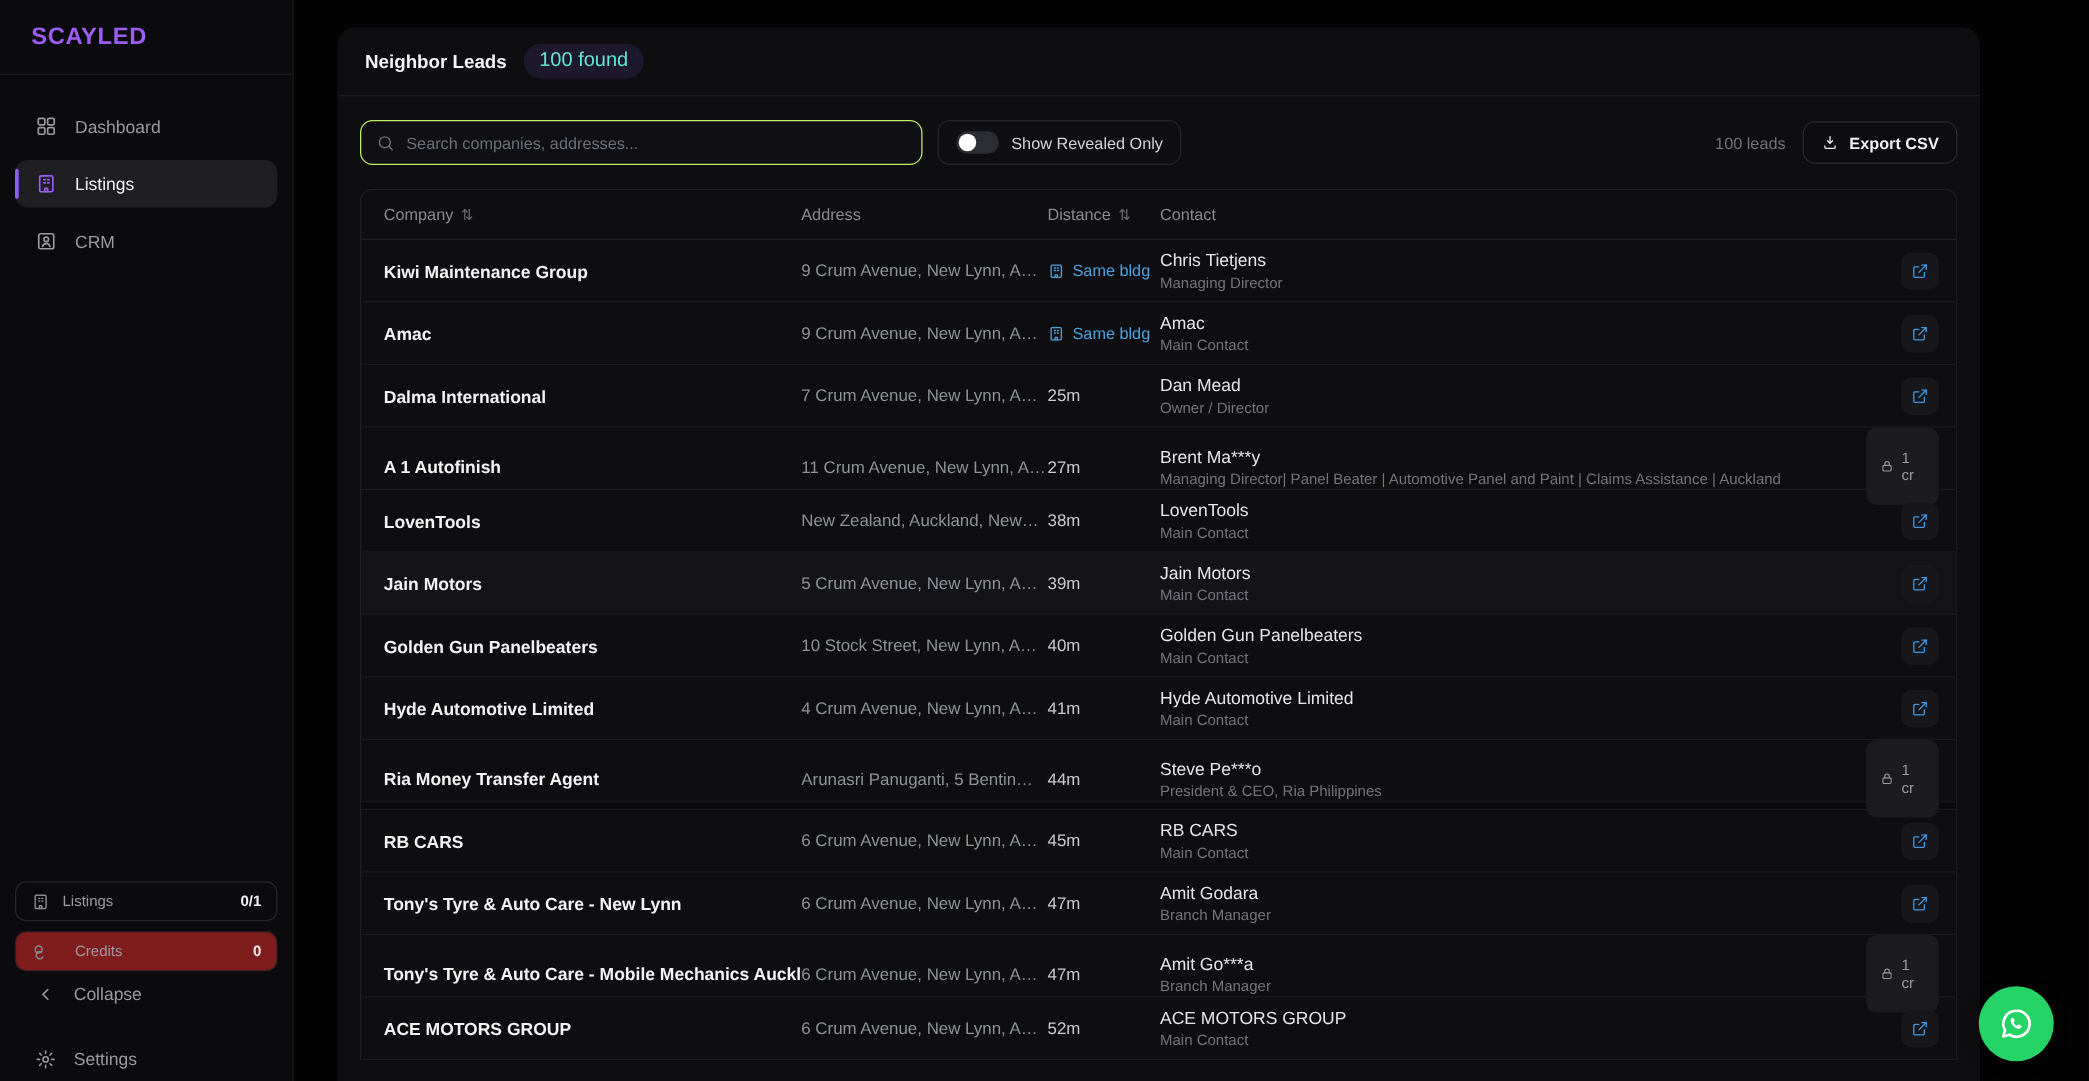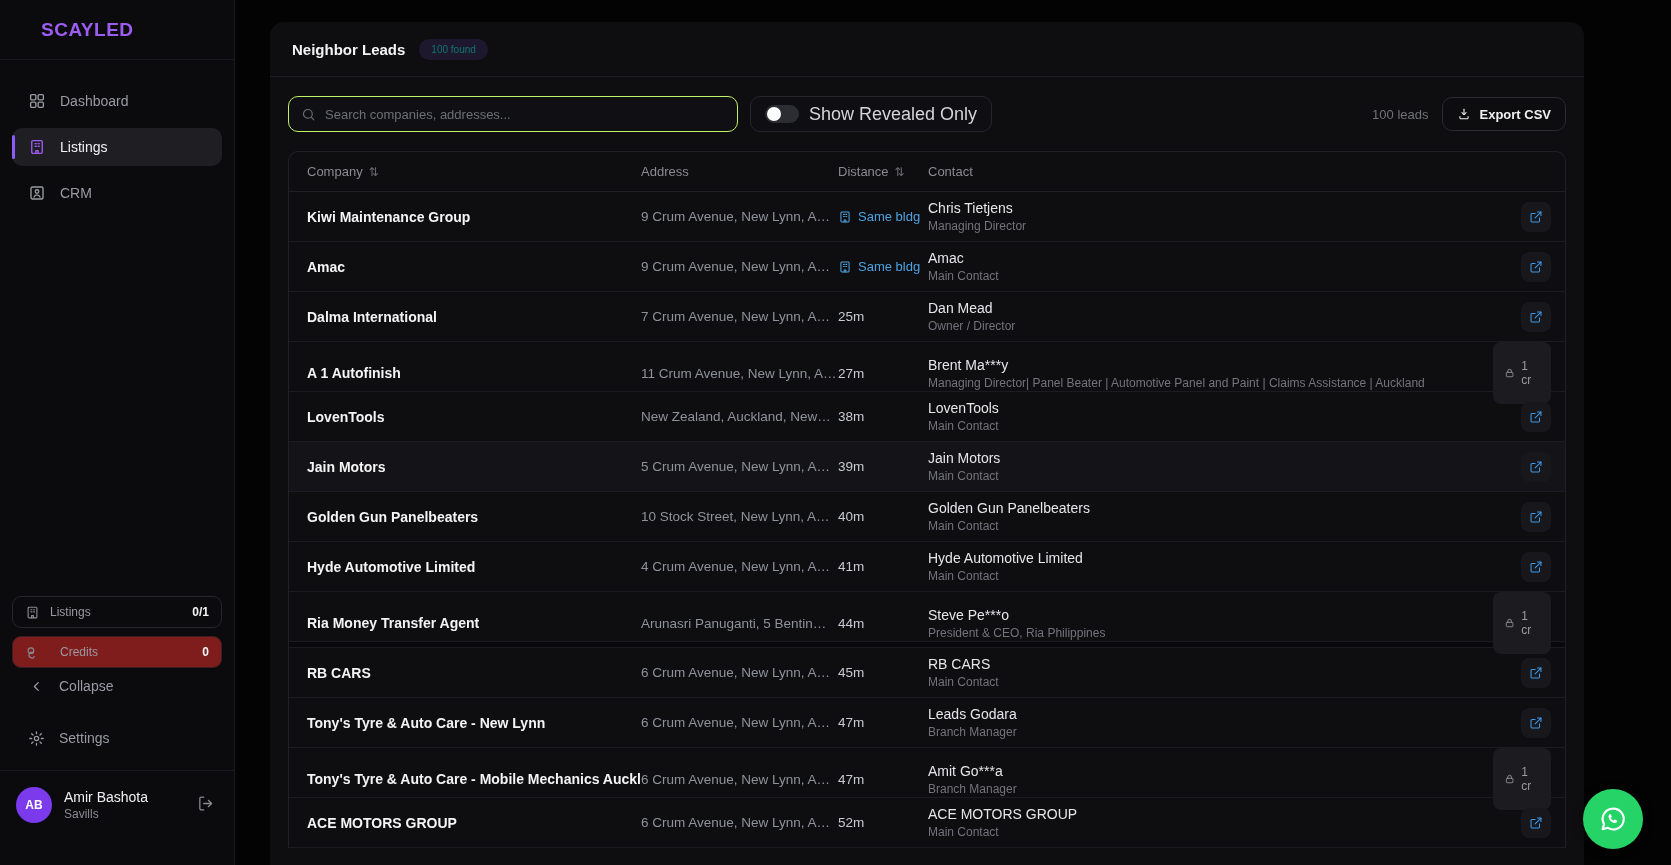--- a/index.html
+++ b/index.html
@@ -3,21 +3,21 @@
 <meta charset="utf-8">
 <style>
   * { margin:0; padding:0; box-sizing:border-box; }
   html,body { width:1671px; height:865px; overflow:hidden; background:#030304;
               font-family:"Liberation Sans", sans-serif; color:#e8e8ea; }
 
   
   .sidebar { position:absolute; left:0; top:0; width:235px; height:865px;
              background:#0b0b0e; border-right:1px solid #1a1a1f;
              display:flex; flex-direction:column; }
-  .logo-wrap { height:60px; display:flex; align-items:center; padding-left:41px;
+  .logo-wrap { height:60px; display:flex; align-items:center; padding-left:25px;
                border-bottom:1px solid #19191e; }
   .logo { font-size:19px; font-weight:700; letter-spacing:.5px; color:#9d5cf2; }
   .nav { padding:22px 12px 0 12px; display:flex; flex-direction:column; gap:8px; }
   .nav-item { position:relative; display:flex; align-items:center; gap:14px;
               height:38px; padding-left:16px; border-radius:10px;
               color:#9a9aa3; font-size:14px; cursor:pointer; }
   .nav-item svg { width:18px; height:18px; stroke:#9a9aa3; }
   .nav-item.active { background:#1e1e23; color:#f2f2f4; }
   .nav-item.active svg { stroke:#9d5cf2; }
   .nav-item.active::before { content:""; position:absolute; left:0; top:7px; bottom:7px;
@@ -49,38 +49,38 @@
   .logout-btn { background:none; border:none; cursor:pointer; padding:4px; }
   .logout-btn svg { width:17px; height:17px; stroke:#8a8a92; }
 
   
   .main-card { position:absolute; left:270px; top:22px; width:1314px; height:843px;
                background:#0e0e11; border-radius:14px 14px 0 0; padding:0 18px;
                overflow:hidden; }
   .card-header { height:55px; display:flex; align-items:center; gap:14px; padding-left:4px;
                  border-bottom:1px solid #1d1d22; margin:0 -18px; padding-left:22px; }
   .page-title { font-size:15px; font-weight:700; color:#f4f4f6; }
-  .found-badge { font-size:10px; color:#0f766e; background:rgba(139,92,246,.13);
+  .found-badge { font-size:16px; color:#5eead4; background:rgba(139,92,246,.13);
                  padding:5px 12px; border-radius:999px; }
 
   .toolbar { margin-top:18px; display:flex; align-items:center; gap:12px; height:38px; }
   .search-box { width:450px; height:36px; background:#101014; border:1px solid #bef264;
                 border-radius:10px; display:flex; align-items:center; gap:9px; padding:0 12px; }
   .search-box svg { width:15px; height:15px; stroke:#6b6f76; flex:0 0 auto; }
   .search-box input { flex:1; background:transparent; border:none; outline:none;
                       color:#d4d4d8; font-size:13px; font-family:inherit; }
   .search-box input::placeholder { color:#6b6f76; }
   .toggle-wrap { height:36px; display:flex; align-items:center; gap:10px; padding:0 14px;
                  border:1px solid #26262c; border-radius:10px; background:#0f0f13;
                  cursor:pointer; }
   .toggle-track { width:34px; height:18px; border-radius:999px; background:#2c2c33;
                   position:relative; }
   .toggle-knob { position:absolute; left:2px; top:2px; width:14px; height:14px;
                  border-radius:50%; background:#fff; }
-  .toggle-label { font-size:18px; color:#d4d4d8; }
+  .toggle-label { font-size:13px; color:#d4d4d8; }
   .toolbar-right { margin-left:auto; display:flex; align-items:center; gap:14px; }
   .leads-count { font-size:13px; color:#71717a; }
   .export-btn { height:34px; display:flex; align-items:center; gap:8px; padding:0 14px;
                 background:#0d0d10; border:1px solid #2b2b31; border-radius:10px;
                 color:#f0f0f2; font-size:13px; font-weight:600; font-family:inherit;
                 cursor:pointer; }
   .export-btn svg { width:14px; height:14px; stroke:#f0f0f2; }
 
   
   .table { margin-top:18px; border:1px solid #202025; border-bottom:none;
@@ -186,34 +186,20 @@
     <span>Collapse</span>
   </div>
   <div class="foot-item first">
     <svg viewBox="0 0 24 24">
         <circle cx="12" cy="12" r="3"></circle>
         <path d="M12 2.5v2.7M12 18.8v2.7M2.5 12h2.7M18.8 12h2.7M5.2 5.2l1.9 1.9M16.9 16.9l1.9 1.9M18.8 5.2l-1.9 1.9M7.1 16.9l-1.9 1.9"></path>
       </svg>
     <span>Settings</span>
   </div>
 
-  <div class="user-wrap">
-    <div class="avatar">AB</div>
-    <div class="user-meta">
-      <span class="user-name">Amir Bashota</span>
-      <span class="user-org">Savills</span>
-    </div>
-    <button class="logout-btn">
-      <svg viewBox="0 0 24 24">
-          <path d="M9.5 21H6a2 2 0 0 1-2-2V5a2 2 0 0 1 2-2h3.5"></path>
-          <path d="M16 16.5 20.5 12 16 7.5"></path>
-          <path d="M20.5 12H9.5"></path>
-        </svg>
-    </button>
-  </div>
 </aside>
 
 <main class="main-card">
   <div class="card-header">
     <span class="page-title">Neighbor Leads</span>
     <span class="found-badge">100 found</span>
   </div>
 
   <div class="toolbar">
     <div class="search-box">
@@ -452,21 +438,21 @@
                 <path d="M10.5 13.5 20.5 3.5"></path>
               </svg>
             </button>
           </div>
         </div>
         <div class="trow">
           <div class="td company">Tony's Tyre &amp; Auto Care - New Lynn</div>
           <div class="td address no-pad">6 Crum Avenue, New Lynn, A…</div>
           <div class="td distance no-pad">47m</div>
           <div class="td contact no-pad">
-            <div class="cname">Leads Godara</div>
+            <div class="cname">Amit Godara</div>
             <div class="ctitle">Branch Manager</div>
           </div>
           <div class="td action">
             <button class="extbtn">
               <svg viewBox="0 0 24 24">
                 <path d="M18 13.5V19a1.5 1.5 0 0 1-1.5 1.5H5A1.5 1.5 0 0 1 3.5 19V7.5A1.5 1.5 0 0 1 5 6h5.5"></path>
                 <path d="M14.5 3.5h6v6"></path>
                 <path d="M10.5 13.5 20.5 3.5"></path>
               </svg>
             </button>

